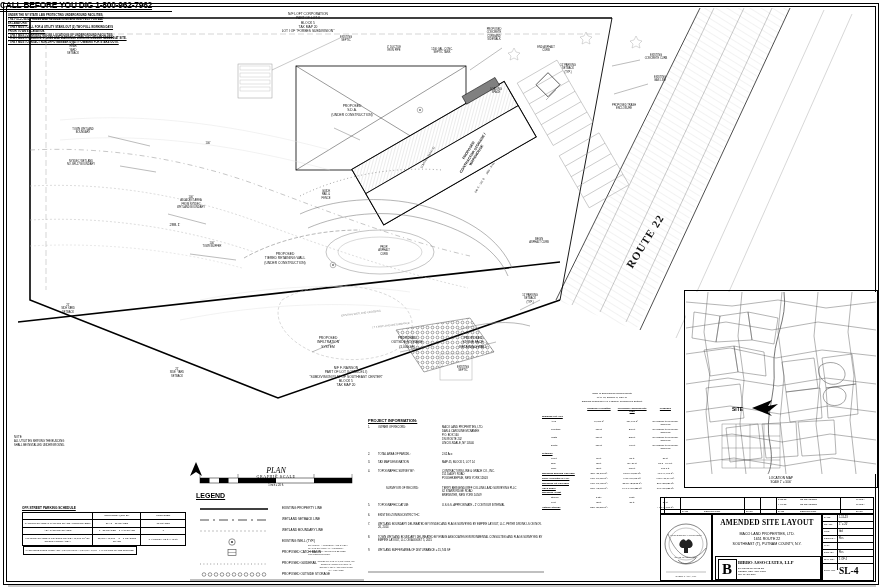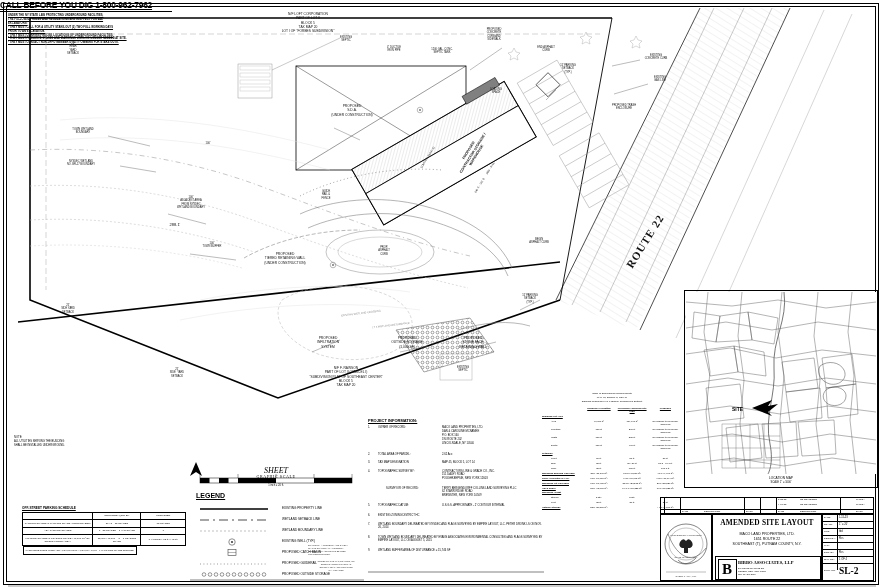--- a/index.html
+++ b/index.html
@@ -388,21 +388,21 @@
 SIDE  YARD
 SETBACK</div>
   <div class="plab" style="left:160px;top:222px;width:30px;font-size:4px;">288.1'</div>
   <div class="plab tiny" style="left:198px;top:142px;width:20px;">100'</div>
 
   <div class="note" style="left:14px;top:436px;width:110px;">NOTE:
 ALL UTILITIES SERVING THE BUILDING
 SHALL BE INSTALLED UNDERGROUND.</div>
 
   <div id="gscale">
-    <div id="gscaleTitle">SHEET</div>
+    <div id="gscaleTitle">PLAN</div>
     <div id="gscaleSub">GRAPHIC  SCALE</div>
   </div>
   <div class="t xs c" style="left:200px;top:485px;width:152px;">1 inch = 20 ft.</div>
 
   <div id="legend">
     <div id="legendTitle">LEGEND</div>
     <div style="margin-top:4px;">
 
       <div class="lgrow">
         <div class="lgsym">
@@ -859,18 +859,18 @@
         <div class="tkey" style="top:29.6px;">CHK:</div>
         <div class="tval" style="top:29.6px;"></div>
 
         <div class="tkey" style="top:36.6px;">DRN. BY:</div>
         <div class="tval" style="top:36.6px;">Rcs</div>
 
         <div class="tkey" style="top:43.6px;">SHT. NO.:</div>
         <div class="tval" style="top:43.6px;">1 OF 4</div>
 
         <div class="tkey" style="top:55px;">DWG. NO.</div>
-        <div style="position:absolute;left:17px;top:52px;font-size:9.5px;font-weight:bold;font-family:'Liberation Serif',serif;">SL-2</div>
+        <div style="position:absolute;left:17px;top:52px;font-size:9.5px;font-weight:bold;font-family:'Liberation Serif',serif;">SL-4</div>
       </div>
     </div>
   </div>
 
 </div>
 
 </body></html>

